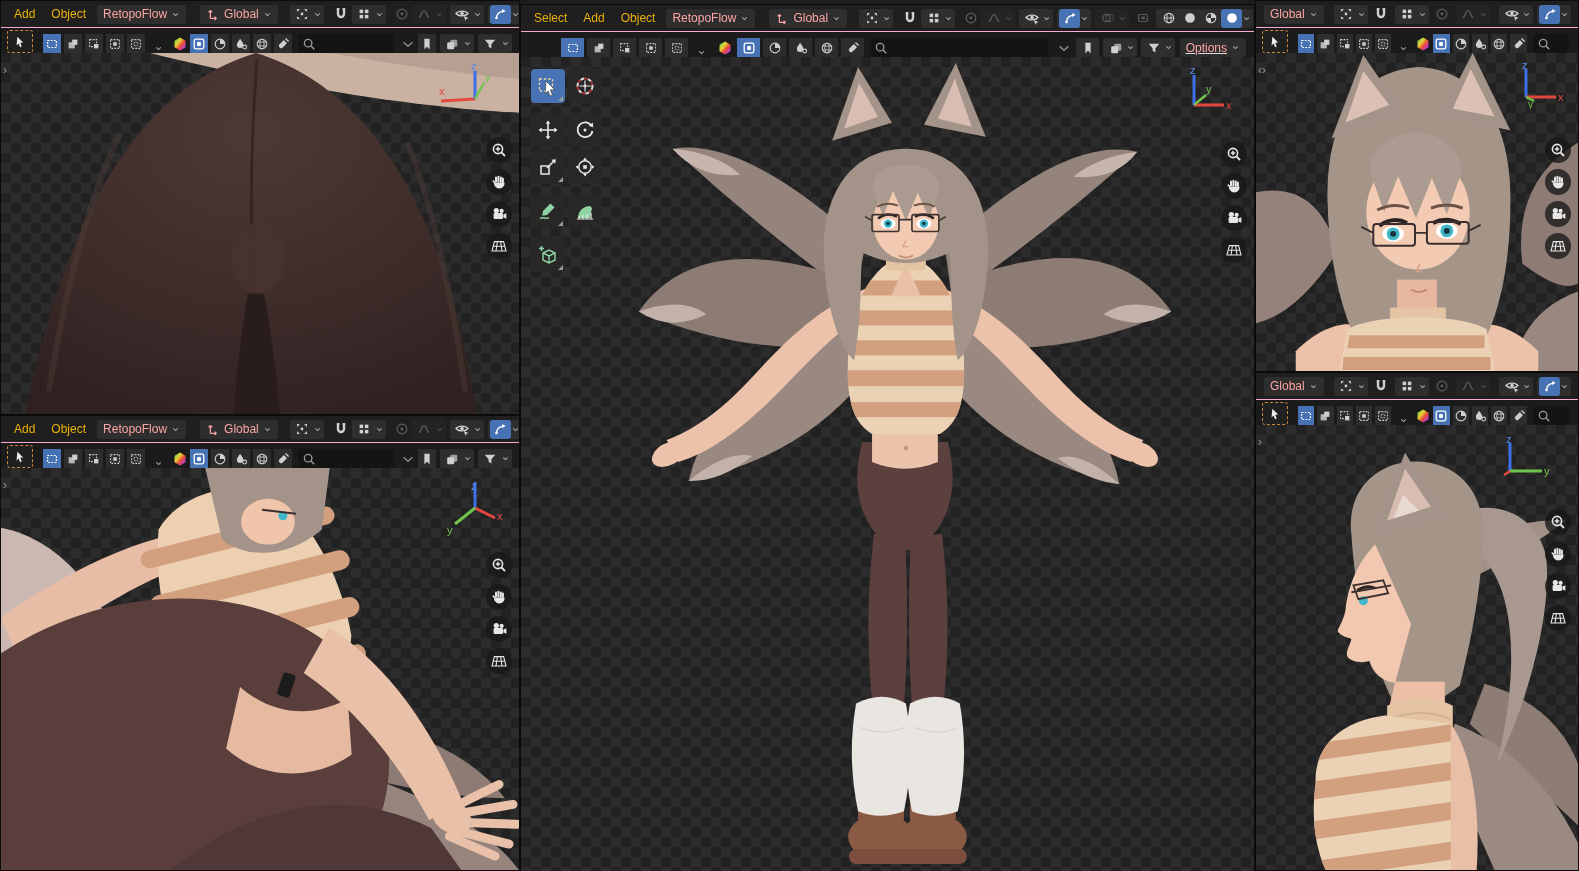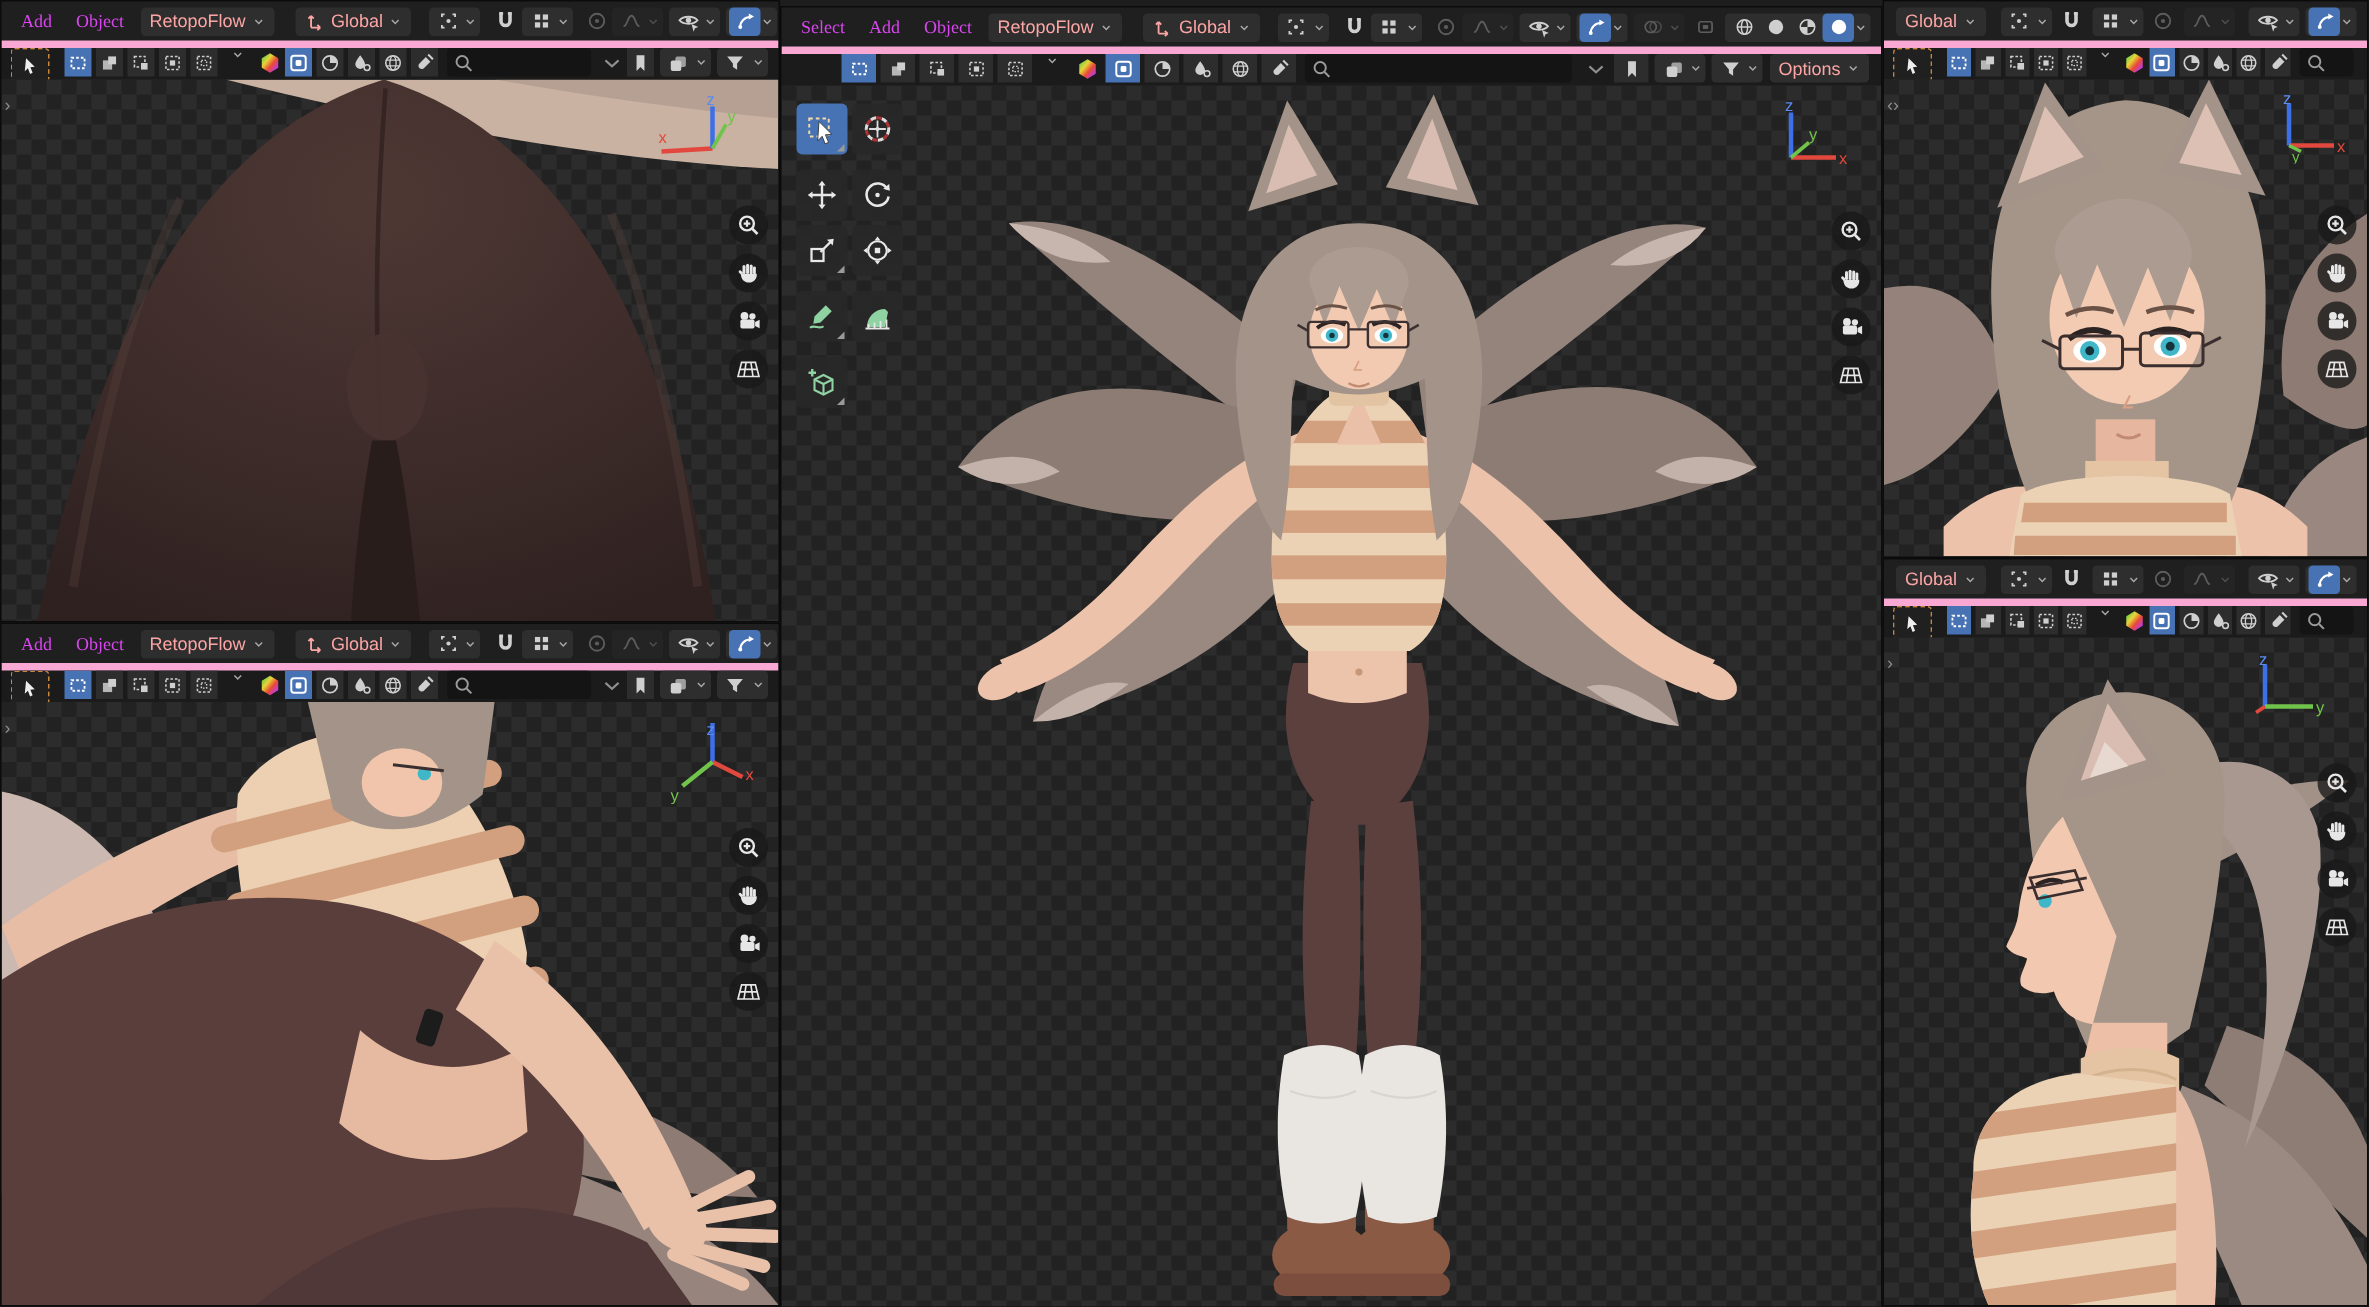--- a/index.html
+++ b/index.html
@@ -1,26 +1,26 @@
 <!DOCTYPE html>
 <html><head>
 <meta charset="utf-8">
 <style>
   html,body{margin:0;padding:0;background:#101010;}
   #app{position:relative;width:1579px;height:871px;overflow:hidden;background:#1d1d1d;
        font-family:"Liberation Sans","DejaVu Sans",sans-serif;font-size:12px;color:#d9d9d9;
        -webkit-font-smoothing:antialiased;}
   .vp{position:absolute;box-sizing:border-box;border:1px solid #0b0b0b;background:#1d1d1d;overflow:hidden;}
   .hdr{height:26px;background:#1f1f1f;display:flex;align-items:center;gap:2px;padding:0 6px;box-sizing:border-box;overflow:hidden;}
-  .tools{height:26px;background:#1b1b1b;display:flex;align-items:flex-start;gap:2px;padding:0 6px;box-sizing:border-box;overflow:hidden;border-top:5px solid #f9a8d4;}
+  .tools{height:26px;background:#1b1b1b;display:flex;align-items:flex-end;gap:2px;padding:0 6px;box-sizing:border-box;overflow:hidden;border-top:1px solid #f9a8d4;text-decoration:underline;}
   .canvas{position:absolute;left:0;top:52px;right:0;bottom:0;overflow:hidden;
     background-image:repeating-conic-gradient(#2c2c2c 0 25%, #222222 0 50%);
     background-size:20px 20px;}
   .art{position:absolute;left:0;top:0;width:100%;height:100%;display:block;}
-  .mi{padding:0 7px;color:#d946ef;cursor:default;border-radius:3px;font-family:Liberation Serif, serif;}
+  .mi{padding:0 7px;color:#eab308;cursor:default;border-radius:3px;}
   .dd{display:inline-flex;align-items:center;gap:4px;background:#2e2e2e;border-radius:3px;height:19px;padding:0 6px;margin:0 2px;color:#fca5a5;}
   .pill{display:inline-flex;align-items:center;background:#2e2e2e;border-radius:3px;height:19px;padding:0 2px;margin:0 1px;}
   .ib{display:inline-flex;align-items:center;justify-content:center;width:21px;height:19px;color:#cfcfcf;border-radius:3px;}
   .ib.on{background:#4772b3;color:#fff;}
   .dim{opacity:.35;}
   .chev{width:9px;height:9px;color:#a8a8a8;flex:none;}
   .rclu{margin-left:auto;display:inline-flex;align-items:center;gap:2px;}
   .tb{display:inline-flex;align-items:center;justify-content:center;width:23px;height:19px;background:#2d2d2d;color:#cfcfcf;margin-right:1px;}
   .tb.on{background:#4772b3;color:#fff;}
   .tb:first-of-type{border-radius:3px 0 0 3px;}

